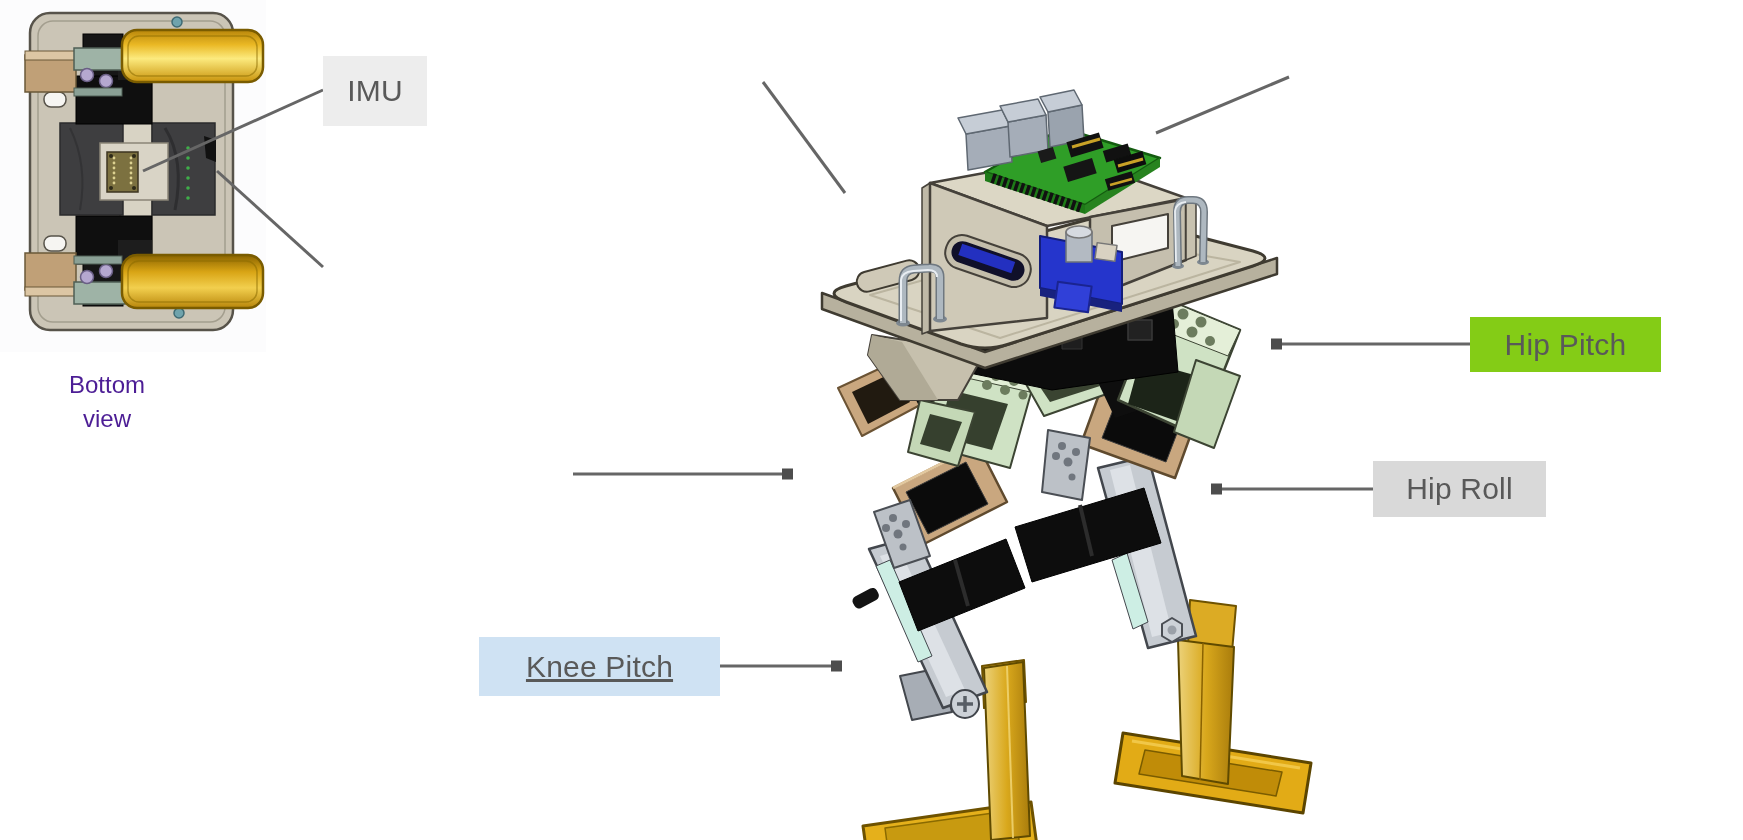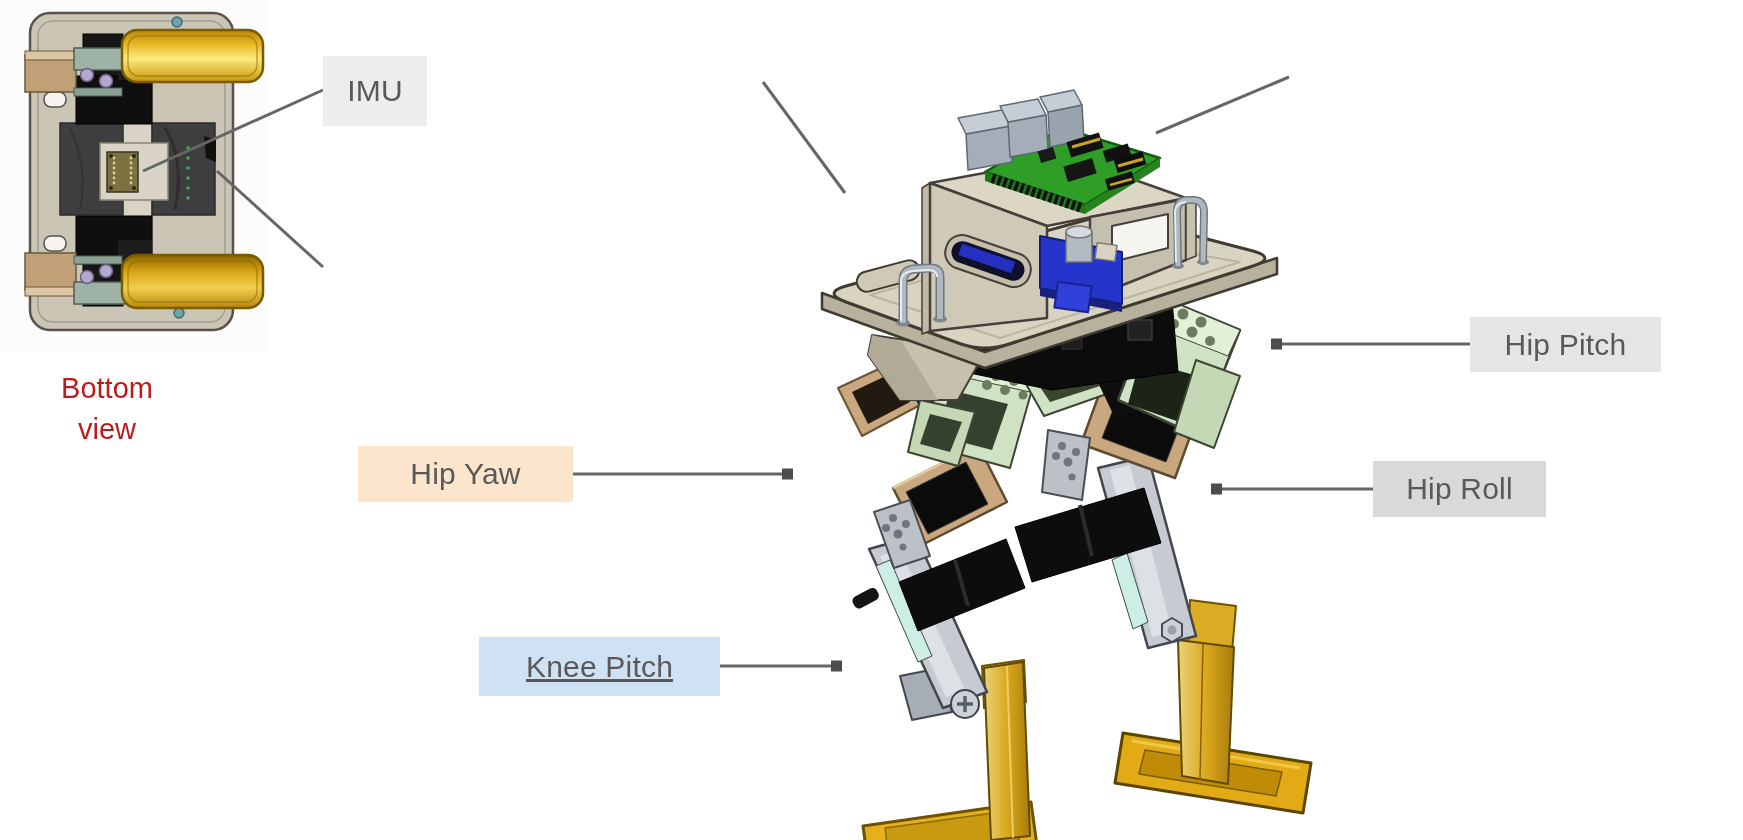--- a/index.html
+++ b/index.html
@@ -7,27 +7,27 @@
     position:relative;width:1743px;height:840px;overflow:hidden;background:#ffffff;
     font-family:"Liberation Sans","DejaVu Sans",sans-serif;
   }
   #diagram-svg{position:absolute;left:0;top:0;width:1743px;height:840px;}
   .label{
     position:absolute;display:flex;align-items:center;justify-content:center;
     font-size:30px;color:#595959;white-space:nowrap;line-height:1;
     letter-spacing:0.2px;
   }
   .bg-gray-light{background:#ededed;}
-  .bg-green{background:#e5e5e5;}
+  .bg-green{background:#84cc16;}
   .bg-peach{background:#fce5cd;}
   .bg-gray{background:#d9d9d9;}
   .bg-blue{background:#cfe2f3;}
   .caption{
     position:absolute;left:27px;top:368px;width:160px;text-align:center;
-    font-size:29px;color:#b91c1c;line-height:1.40;
+    font-size:24px;color:#4c1d95;line-height:1.40;
   }
 </style>
 </head>
 <body>
 
 <div id="canvas">
 
 <svg id="diagram-svg" viewBox="0 0 1743 840">
   <defs>
     <linearGradient id="goldBright" x1="0" y1="0" x2="0" y2="1">
@@ -338,21 +338,20 @@
   </g>
 </svg>
 
 
 
   <div class="label bg-gray-light" style="left:323px;top:56px;width:104px;height:70px;">IMU</div>
 
 
   <div class="label bg-green" style="left:1470px;top:317px;width:191px;height:55px;">Hip Pitch</div>
 
-  <div class="label bg-peach" style="left:358px;top:446px;width:215px;height:56px;">Hip Yaw</div>
 
   <div class="label bg-gray" style="left:1373px;top:461px;width:173px;height:56px;">Hip Roll</div>
 
   <div class="label bg-blue" style="left:479px;top:637px;width:241px;height:59px;text-decoration:underline;">Knee Pitch</div>
 
   <div class="caption">
     <div>Bottom</div>
     <div>view</div>
   </div>
 

